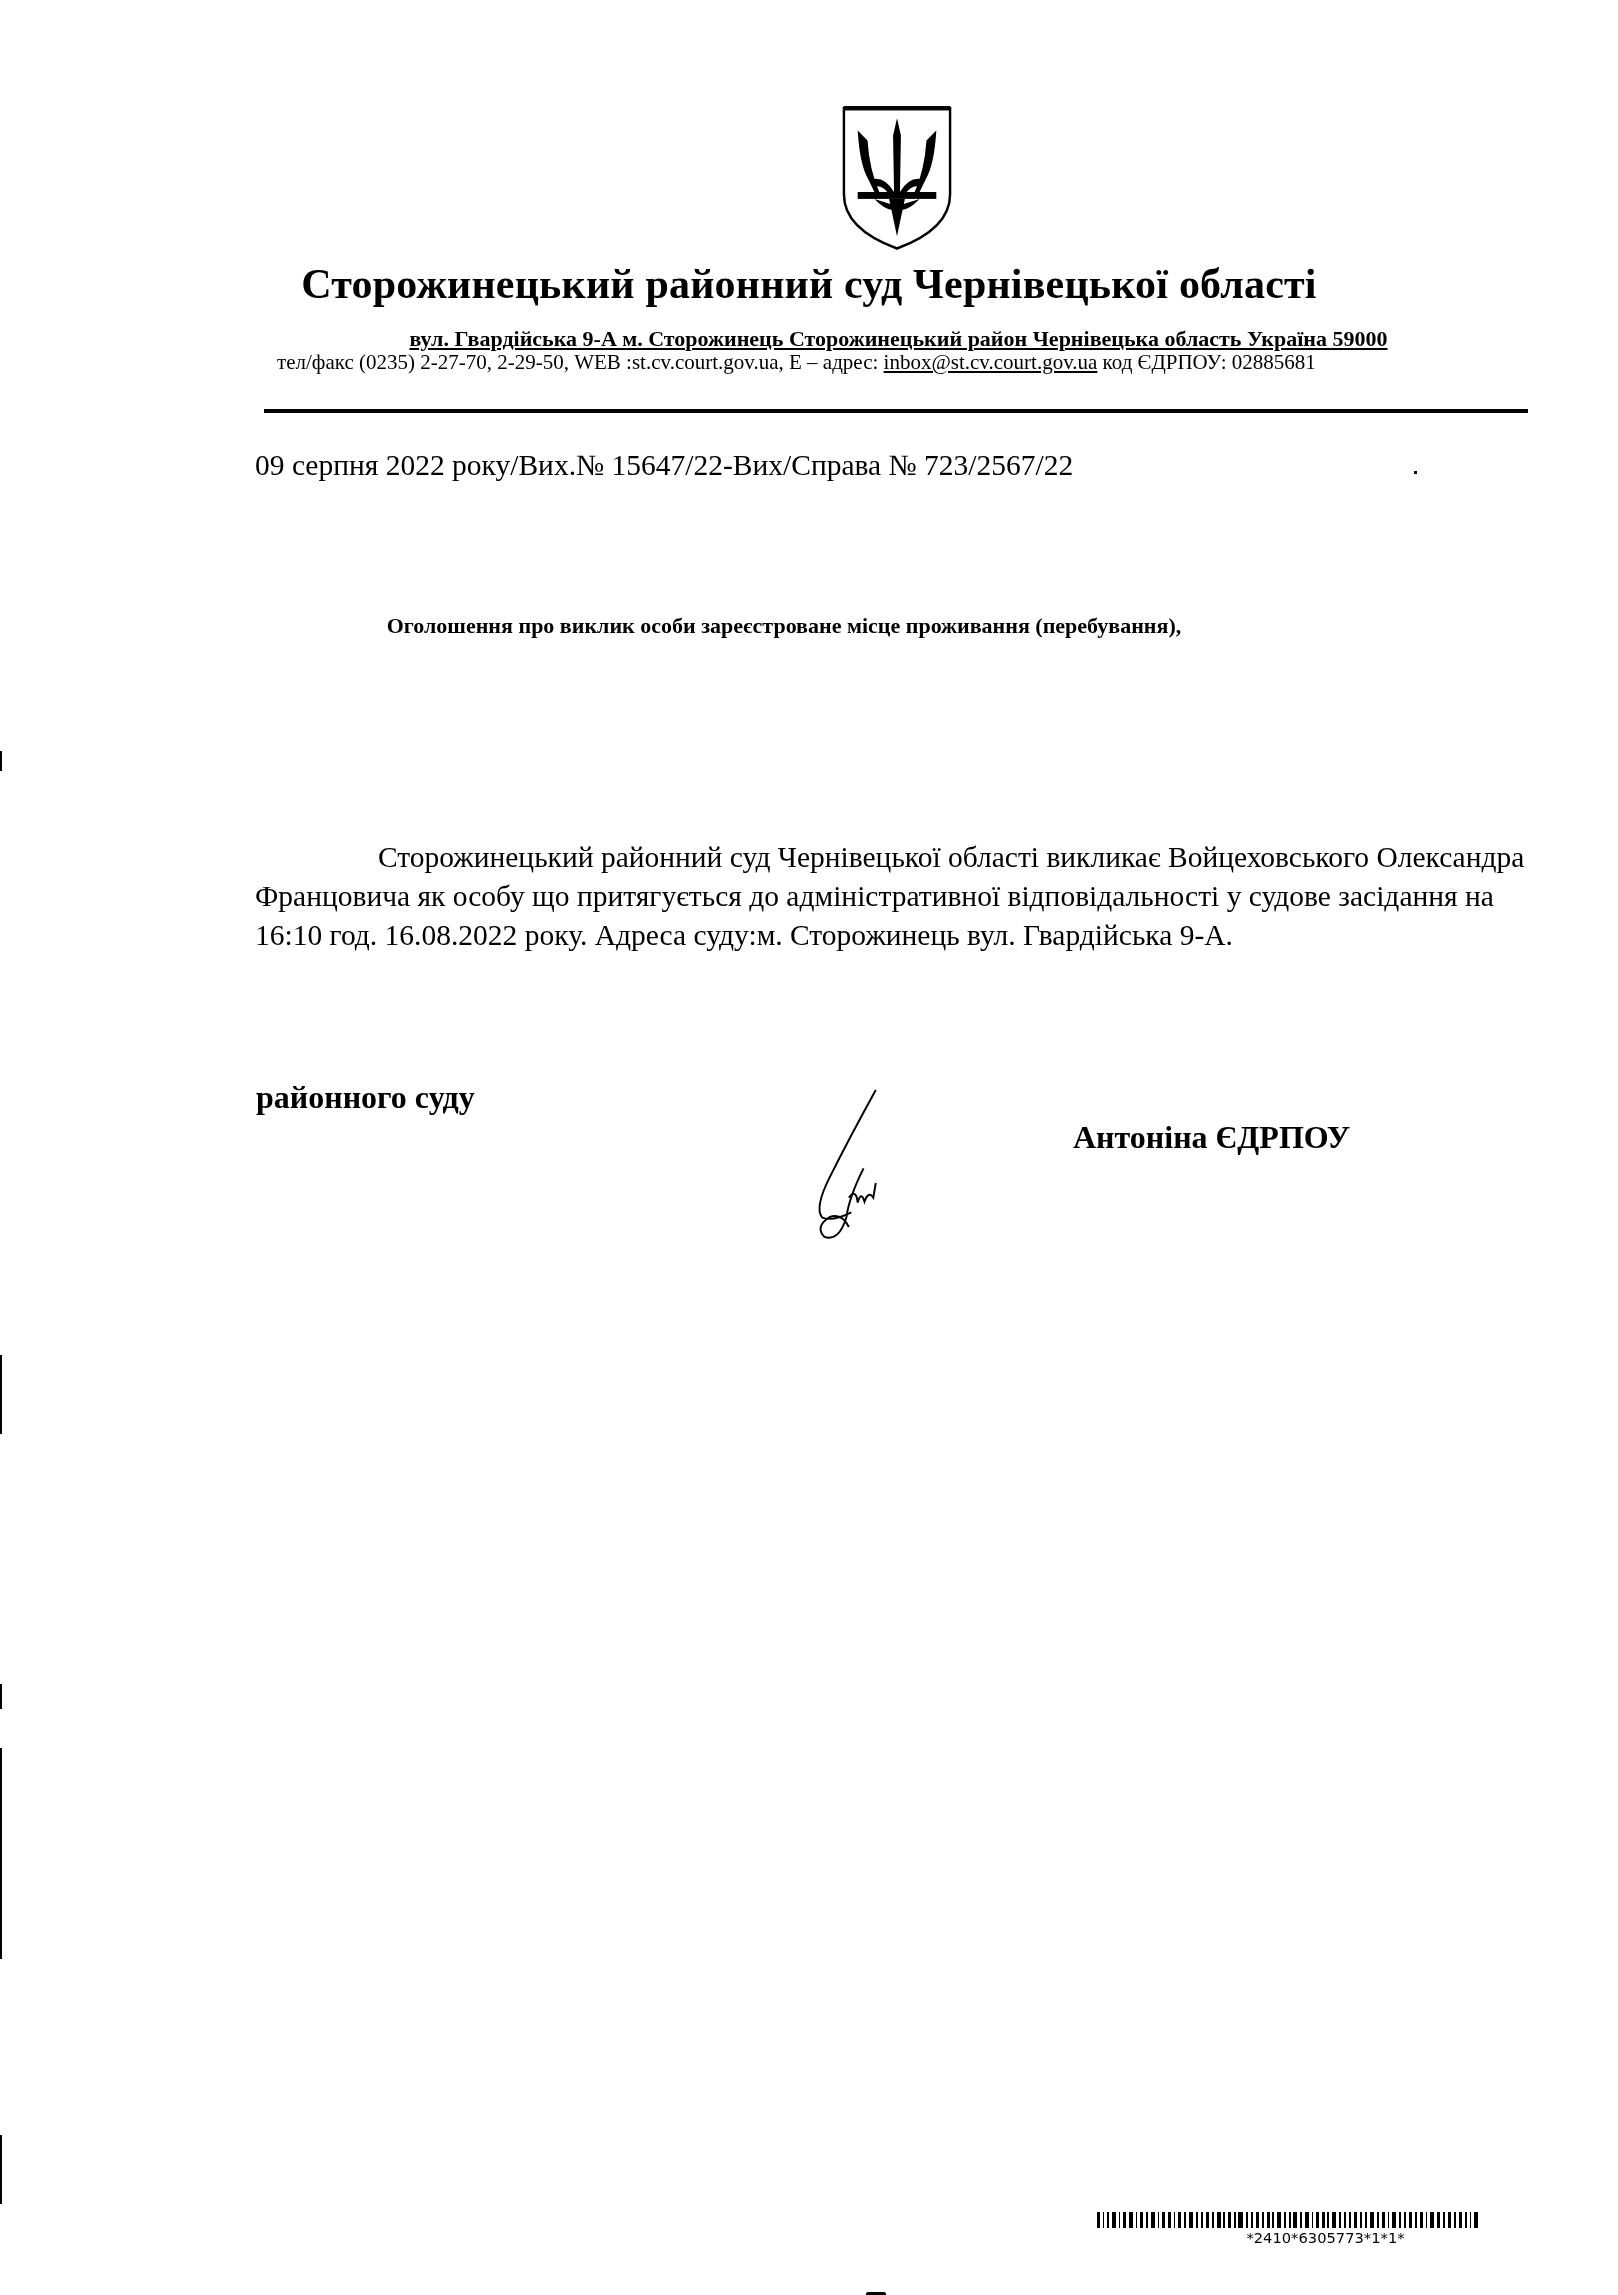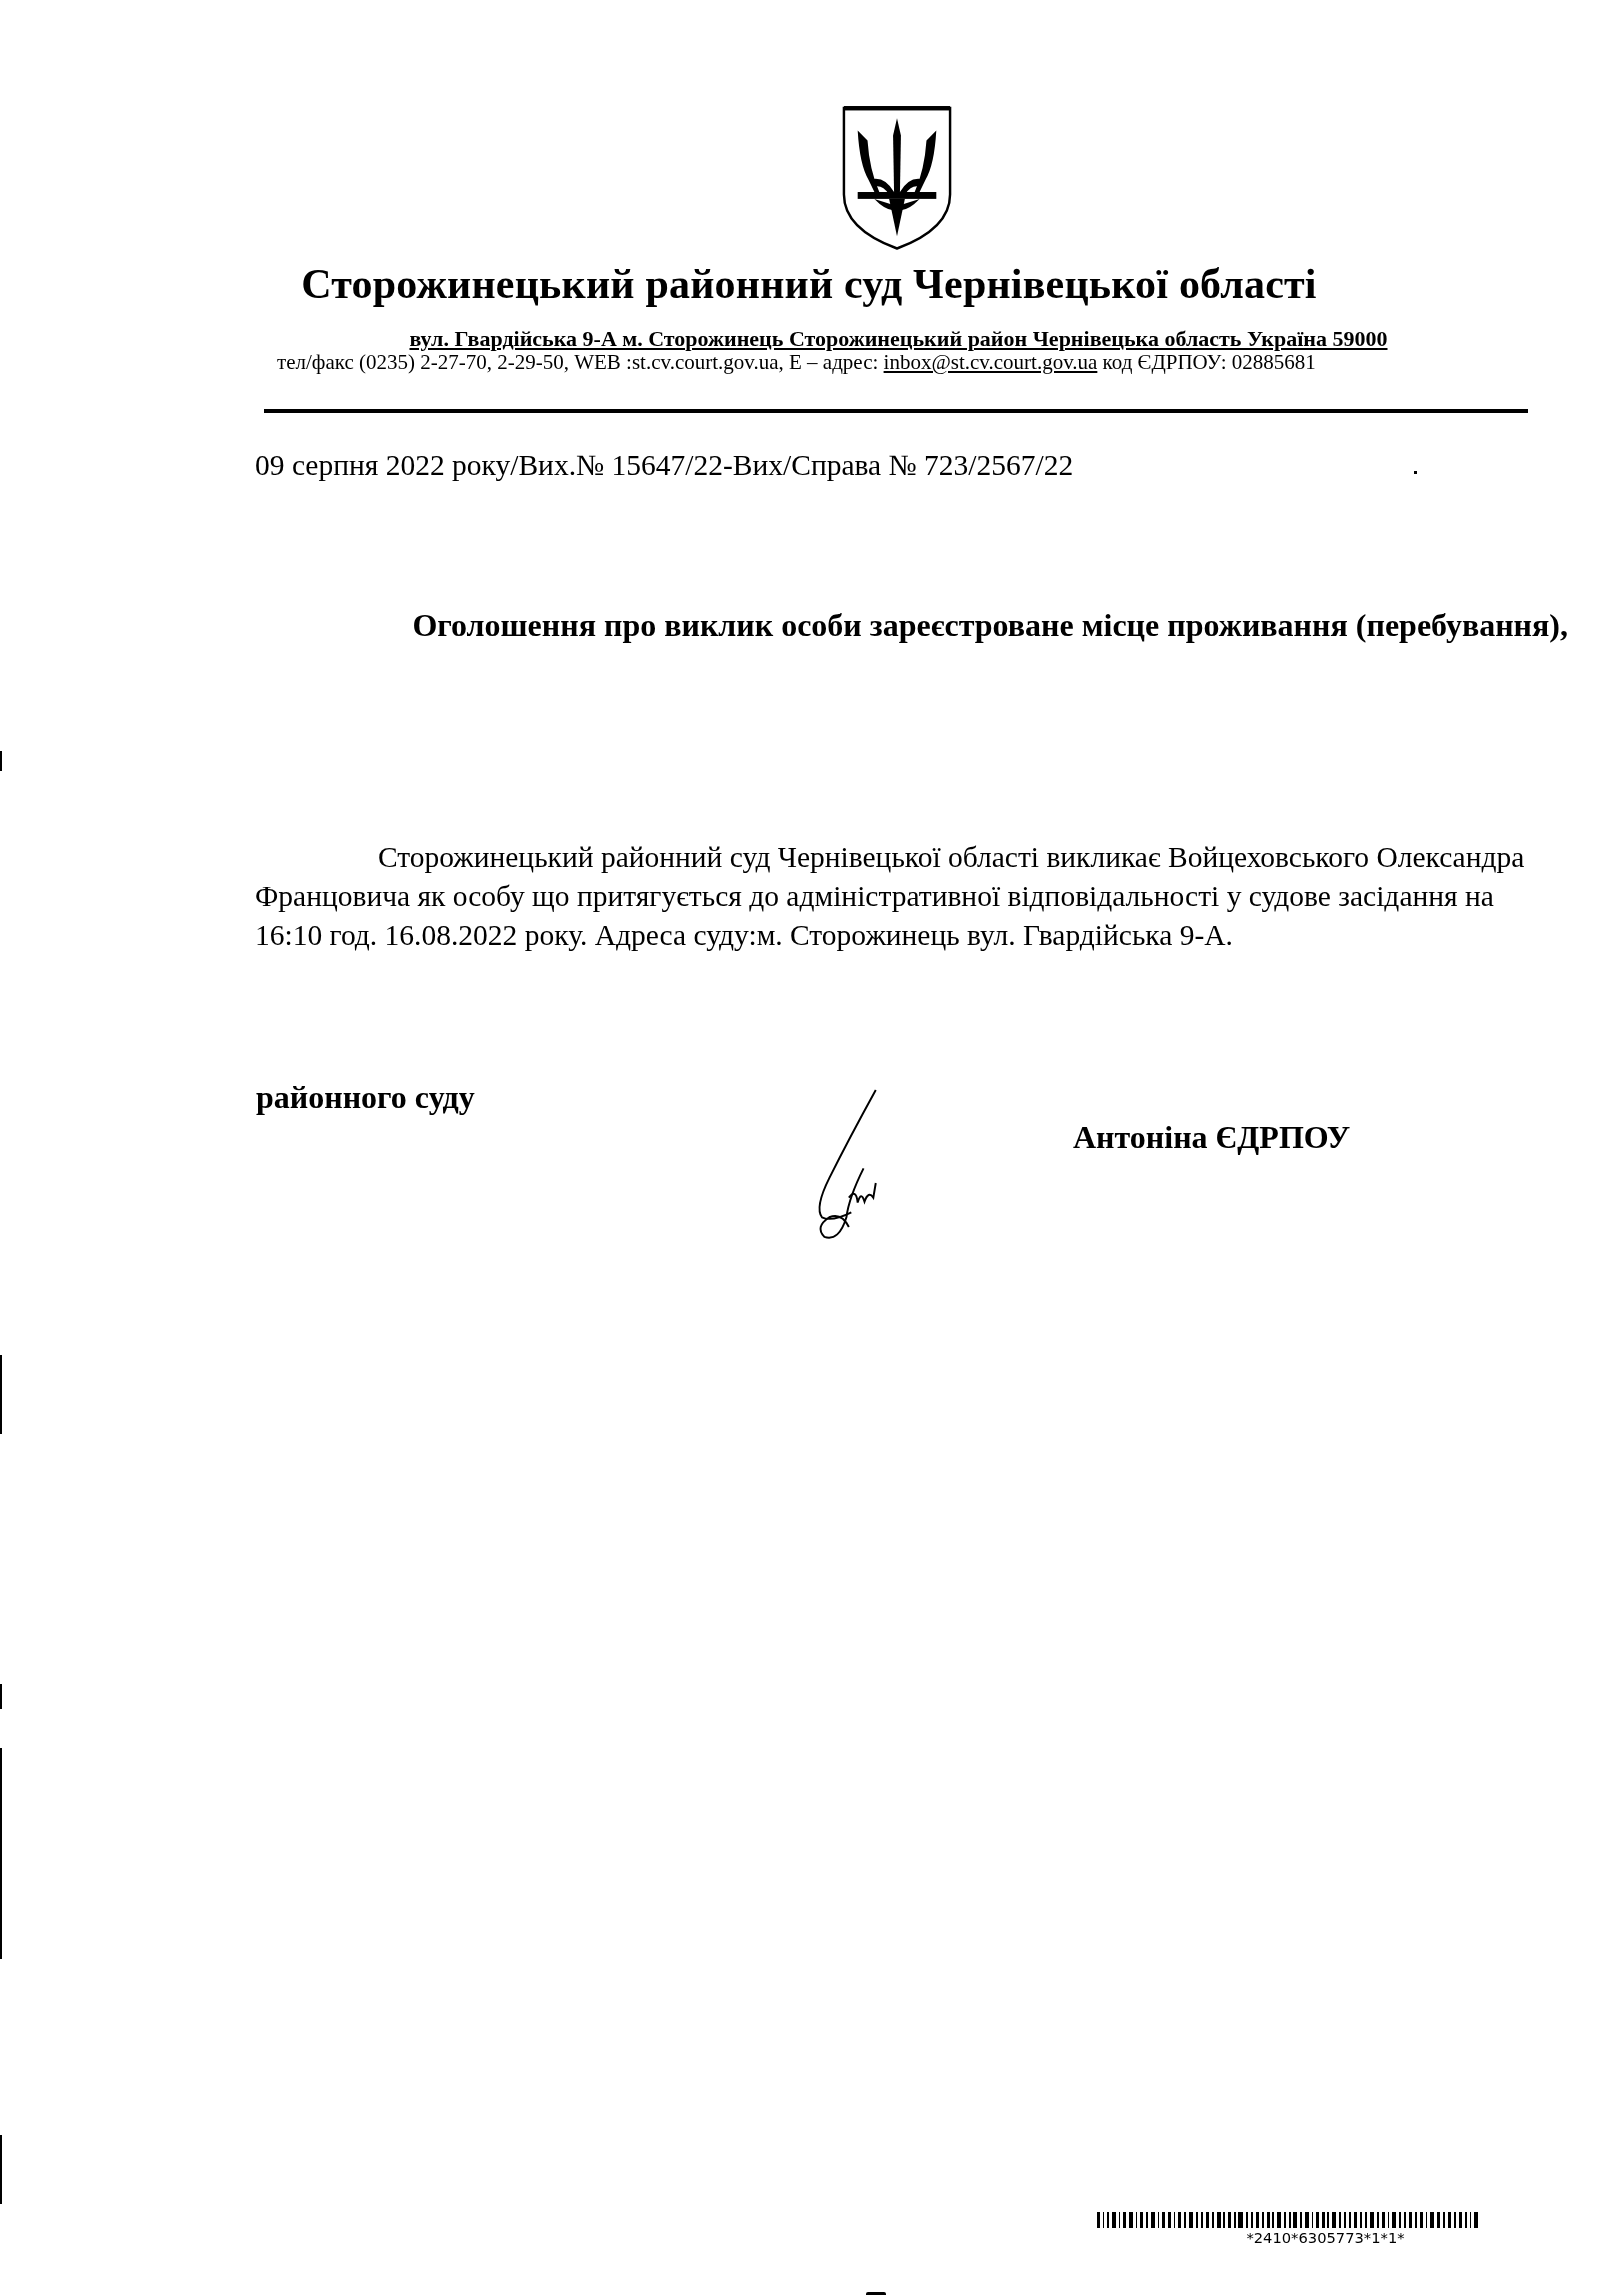--- a/index.html
+++ b/index.html
@@ -7,21 +7,21 @@
          font-family: "Liberation Serif", "DejaVu Serif", serif; color: #000; }
   .abs { position: absolute; }
   .coat { left: 840px; top: 106px; width: 114px; height: 145px; }
   .court-name { left: 0; width: 1618px; top: 260px; text-align: center; font-size: 42px; font-weight: bold; letter-spacing: 0.2px; }
   .address { left: 280px; width: 1237px; top: 326px; text-align: center; font-size: 22px; font-weight: bold; text-decoration: underline; white-space: nowrap; }
   .contacts { left: 277px; top: 350px; font-size: 21px; white-space: nowrap; }
   .contacts .email { text-decoration: underline; }
   .rule { left: 264px; width: 1264px; top: 409px; height: 4.4px; background: #000; }
   .refline { left: 255px; top: 449px; font-size: 29.5px; white-space: nowrap; }
   .dot { left: 1414px; top: 471px; width: 2.5px; height: 2.9px; background: #000; }
-  .title { left: 0; width: 1568px; top: 605px; text-align: right; font-size: 32px; font-weight: bold; line-height: 41px; }
+  .title { left: 0; width: 1568px; top: 605px; text-align: center; font-size: 22px; font-weight: bold; line-height: 41px; }
   .body-text { left: 255px; width: 1286px; top: 838px; font-size: 29.5px; line-height: 39px; text-align: left; }
   .body-text .indent { display: inline-block; width: 123px; }
   .sig-role { left: 256px; top: 1075px; font-size: 32px; font-weight: bold; line-height: 44px; }
   .sig-name { left: 1073px; top: 1119px; font-size: 32px; font-weight: bold; white-space: nowrap; }
   .signature { left: 751px; top: 1080px; width: 137px; height: 162px; }
   .barcode { left: 1097px; top: 2212px; width: 479px; height: 15.7px; display: flex; gap: 2.9px; }
   .barcode span { display: block; background: #000; height: 100%; }
   .barcode-text { left: 1080px; width: 491px; top: 2229px; text-align: center; font-family: "DejaVu Sans", sans-serif; font-size: 14.7px; }
   .margin-mark { left: 0; width: 2px; background: #000; }
   .bottom-smudge { left: 866px; top: 2292px; width: 19.6px; height: 3.9px; background: #000; border-radius: 2px 2px 0 0; }

